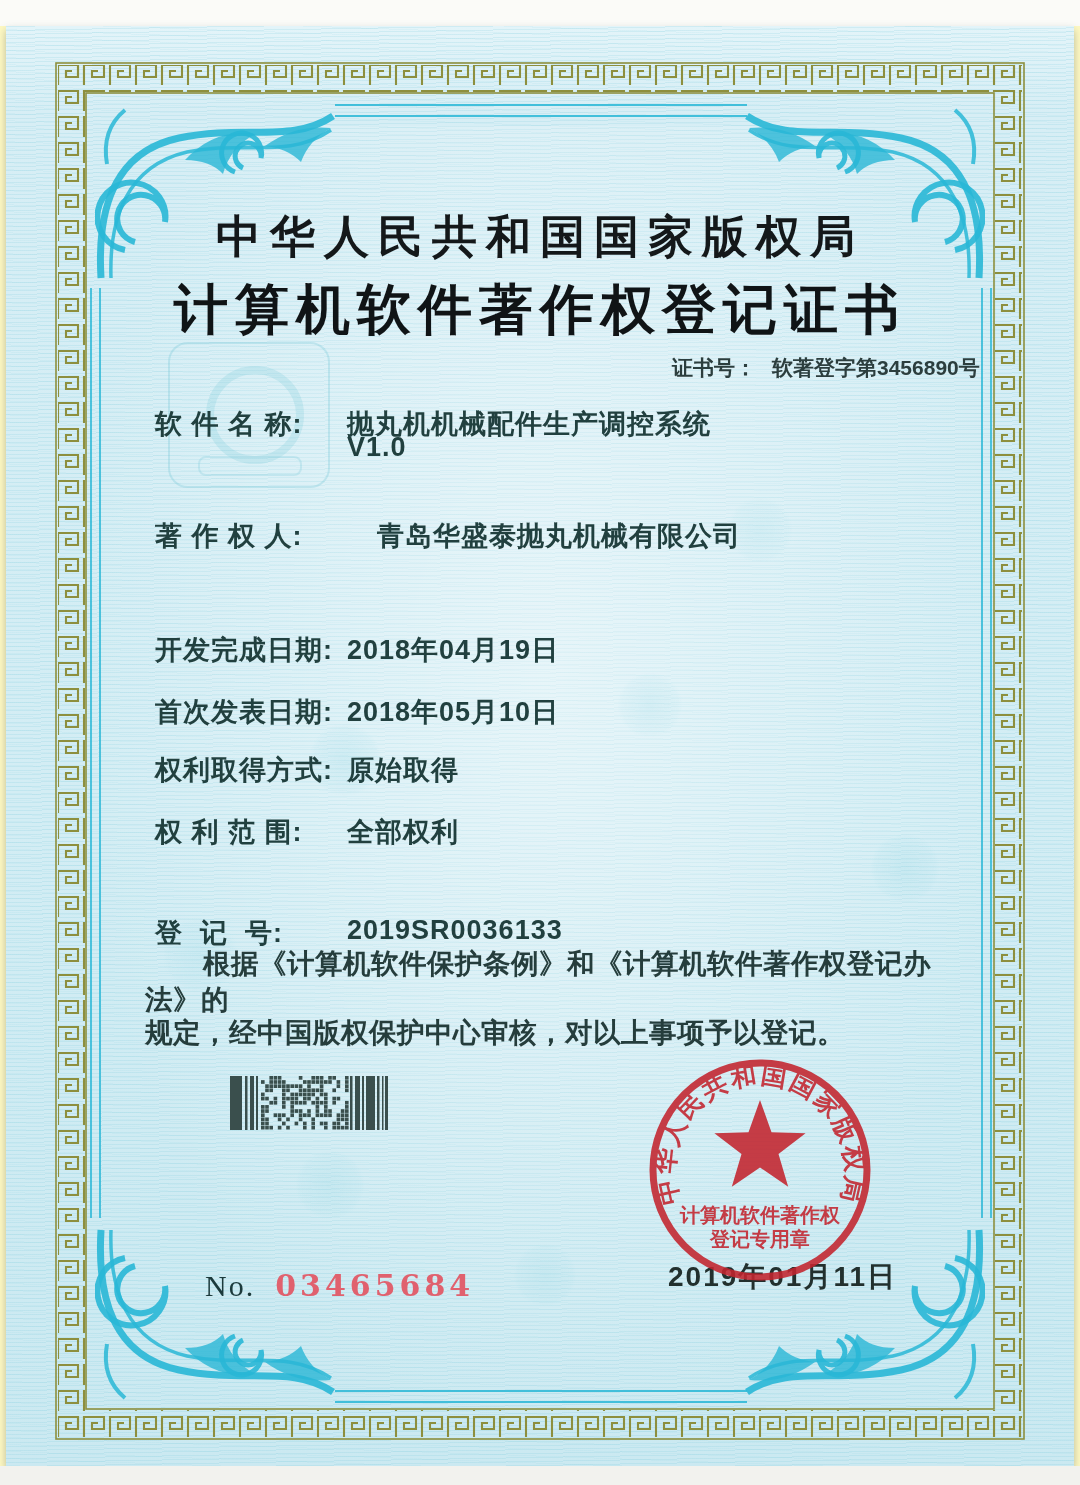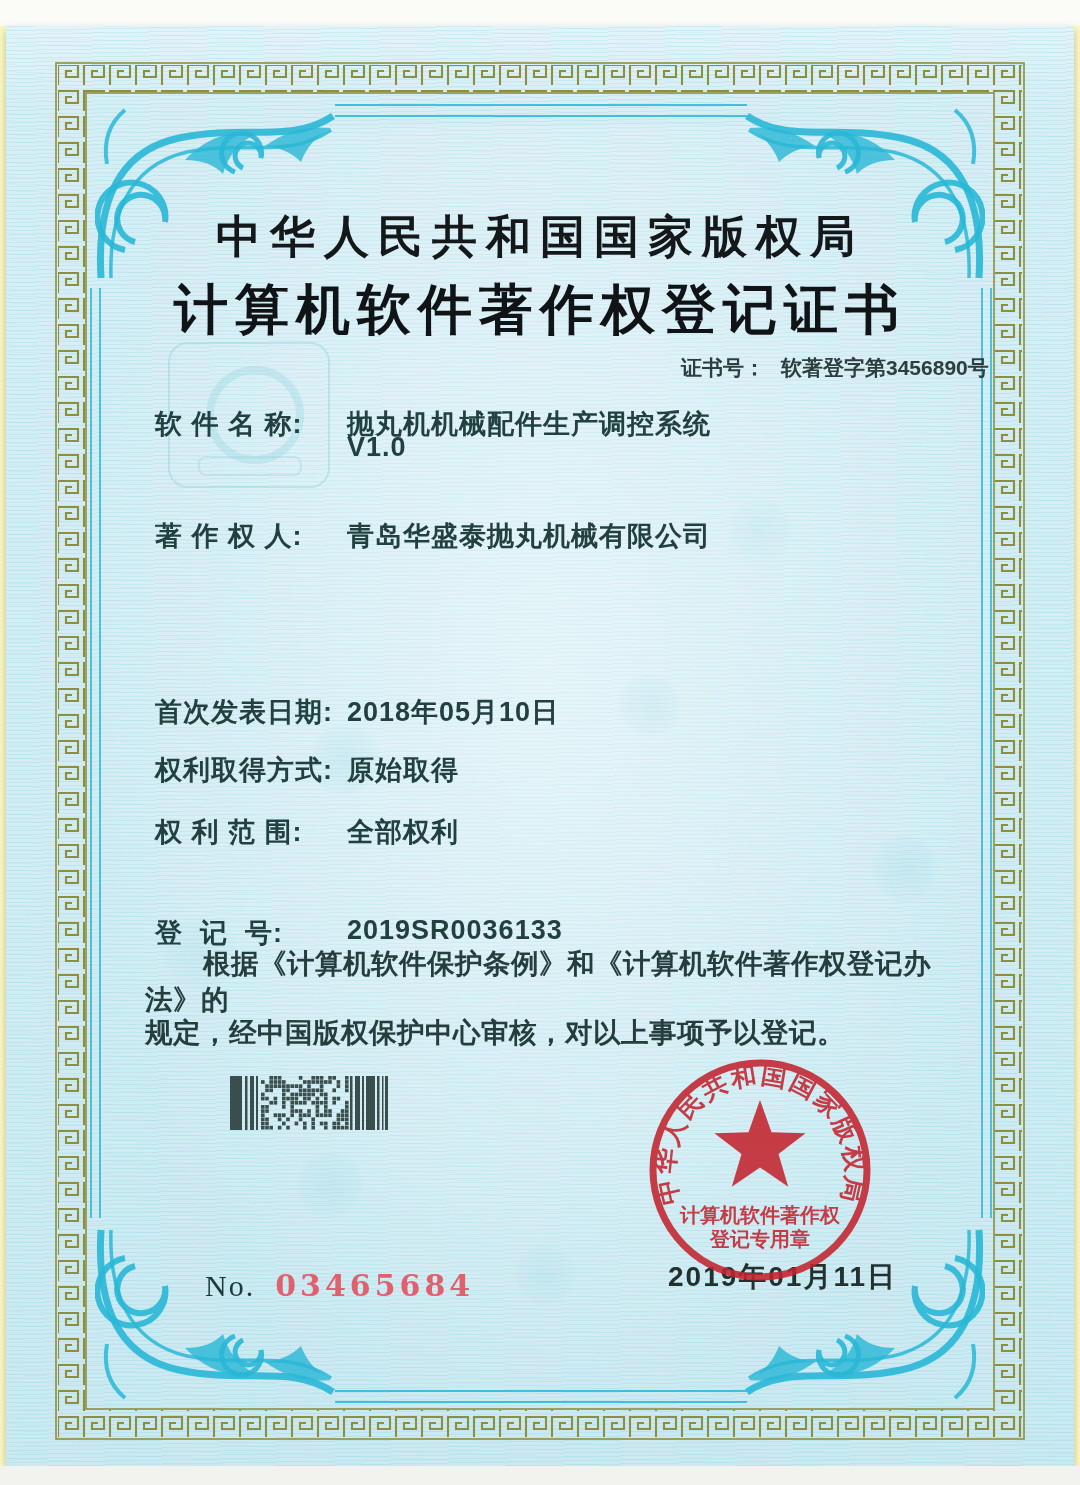--- a/index.html
+++ b/index.html
@@ -26,21 +26,21 @@
   .emboss{position:absolute;left:168px;top:342px;width:158px;height:142px;
      border:2px solid rgba(120,200,215,.45);border-radius:20px;opacity:.7;}
   .emboss .c{position:absolute;left:36px;top:22px;width:82px;height:82px;border-radius:50%;
      border:8px solid rgba(120,200,215,.35);}
   .emboss .b{position:absolute;left:28px;top:112px;width:100px;height:16px;border-radius:8px;
      border:2px solid rgba(120,200,215,.38);}
   .authority{left:0;top:207px;width:1080px;text-align:center;font-size:45px;font-weight:700;
      letter-spacing:9px;color:#14181a;}
   .certtitle{left:0;top:274px;width:1080px;text-align:center;font-size:54px;font-weight:700;
      letter-spacing:7px;color:#101416;}
-  .certno{left:672px;top:354px;font-size:21px;color:#2c3e3e;font-family:"Liberation Sans",sans-serif;font-weight:600;margin-left:9px;}
+  .certno{left:672px;top:354px;font-size:21px;color:#2c3e3e;font-family:"Liberation Sans",sans-serif;font-weight:600;}
   .certno .v{margin-left:16px;}
   .frow{position:absolute;left:155px;display:flex;font-family:"Liberation Sans",sans-serif;
      font-size:27px;font-weight:700;color:#21403f;letter-spacing:1px;white-space:pre;}
   .frow .lab{display:inline-block;width:192px;}
   .v2line{left:347px;top:432px;font-family:"Liberation Sans",sans-serif;font-size:27px;
      font-weight:700;color:#21403f;letter-spacing:1px;}
   .stmt{left:145px;width:815px;font-size:27.5px;color:#253d3c;letter-spacing:.5px;font-weight:600;}
   .stmt.l1{top:946px;text-indent:58px;}
   .stmt.l2{top:1015px;}
   .barcode{left:230px;top:1076px;width:158px;height:54px;}
@@ -128,23 +128,27 @@
   <div class="abs certno">
     <span>证书号：</span><span class="v">软著登字第3456890号</span>
   </div>
 
   <div class="frow" style="top:406px;">
     <span class="lab">软 件 名 称:</span>
     <span>抛丸机机械配件生产调控系统</span>
   </div>
   <div class="abs v2line">V1.0</div>
 
-  <div class="frow" style="top:518px;">
+  <div class="frow" style="top:518px;gap:30px;">
     <span class="lab">著 作 权 人:</span>
     <span>青岛华盛泰抛丸机械有限公司</span>
+  </div>
+  <div class="frow" style="top:632px;">
+    <span class="lab">开发完成日期:</span>
+    <span>2018年04月19日</span>
   </div>
   <div class="frow" style="top:694px;">
     <span class="lab">首次发表日期:</span>
     <span>2018年05月10日</span>
   </div>
   <div class="frow" style="top:752px;">
     <span class="lab">权利取得方式:</span>
     <span>原始取得</span>
   </div>
   <div class="frow" style="top:814px;">

